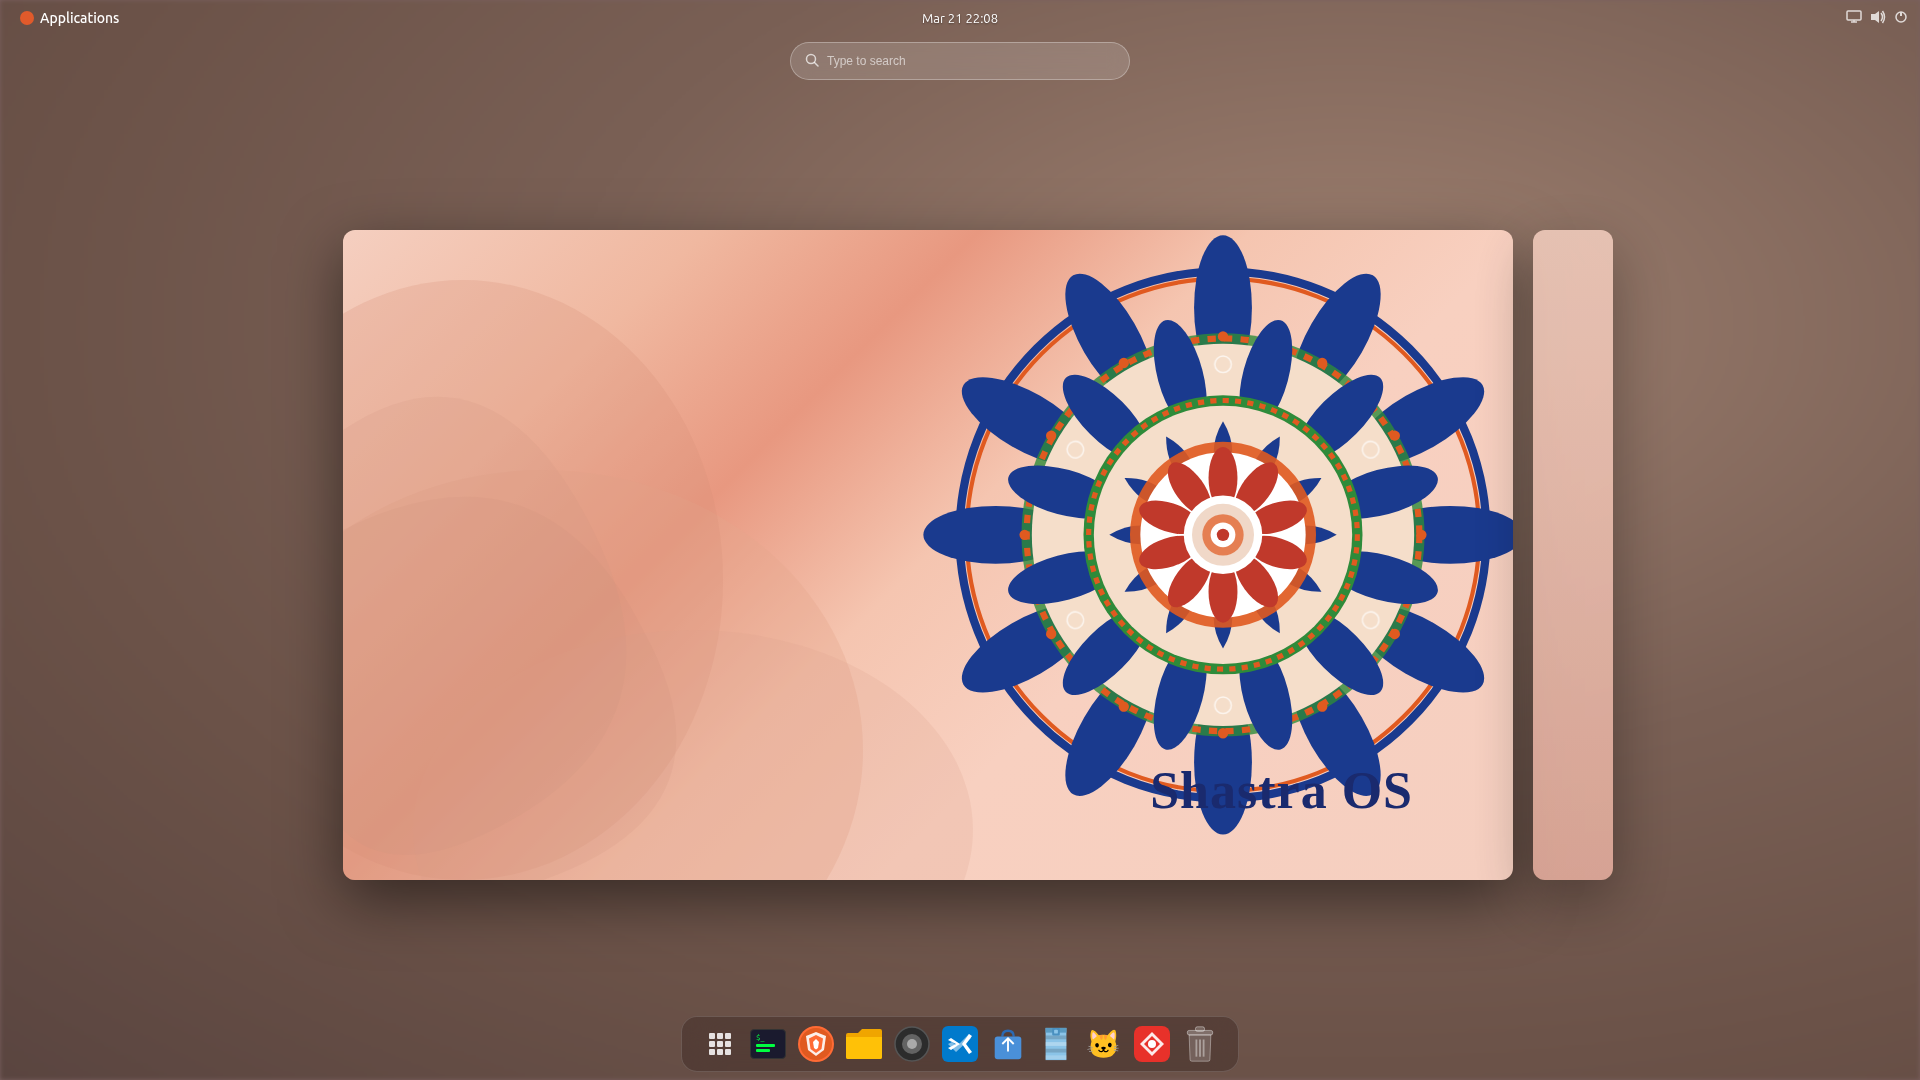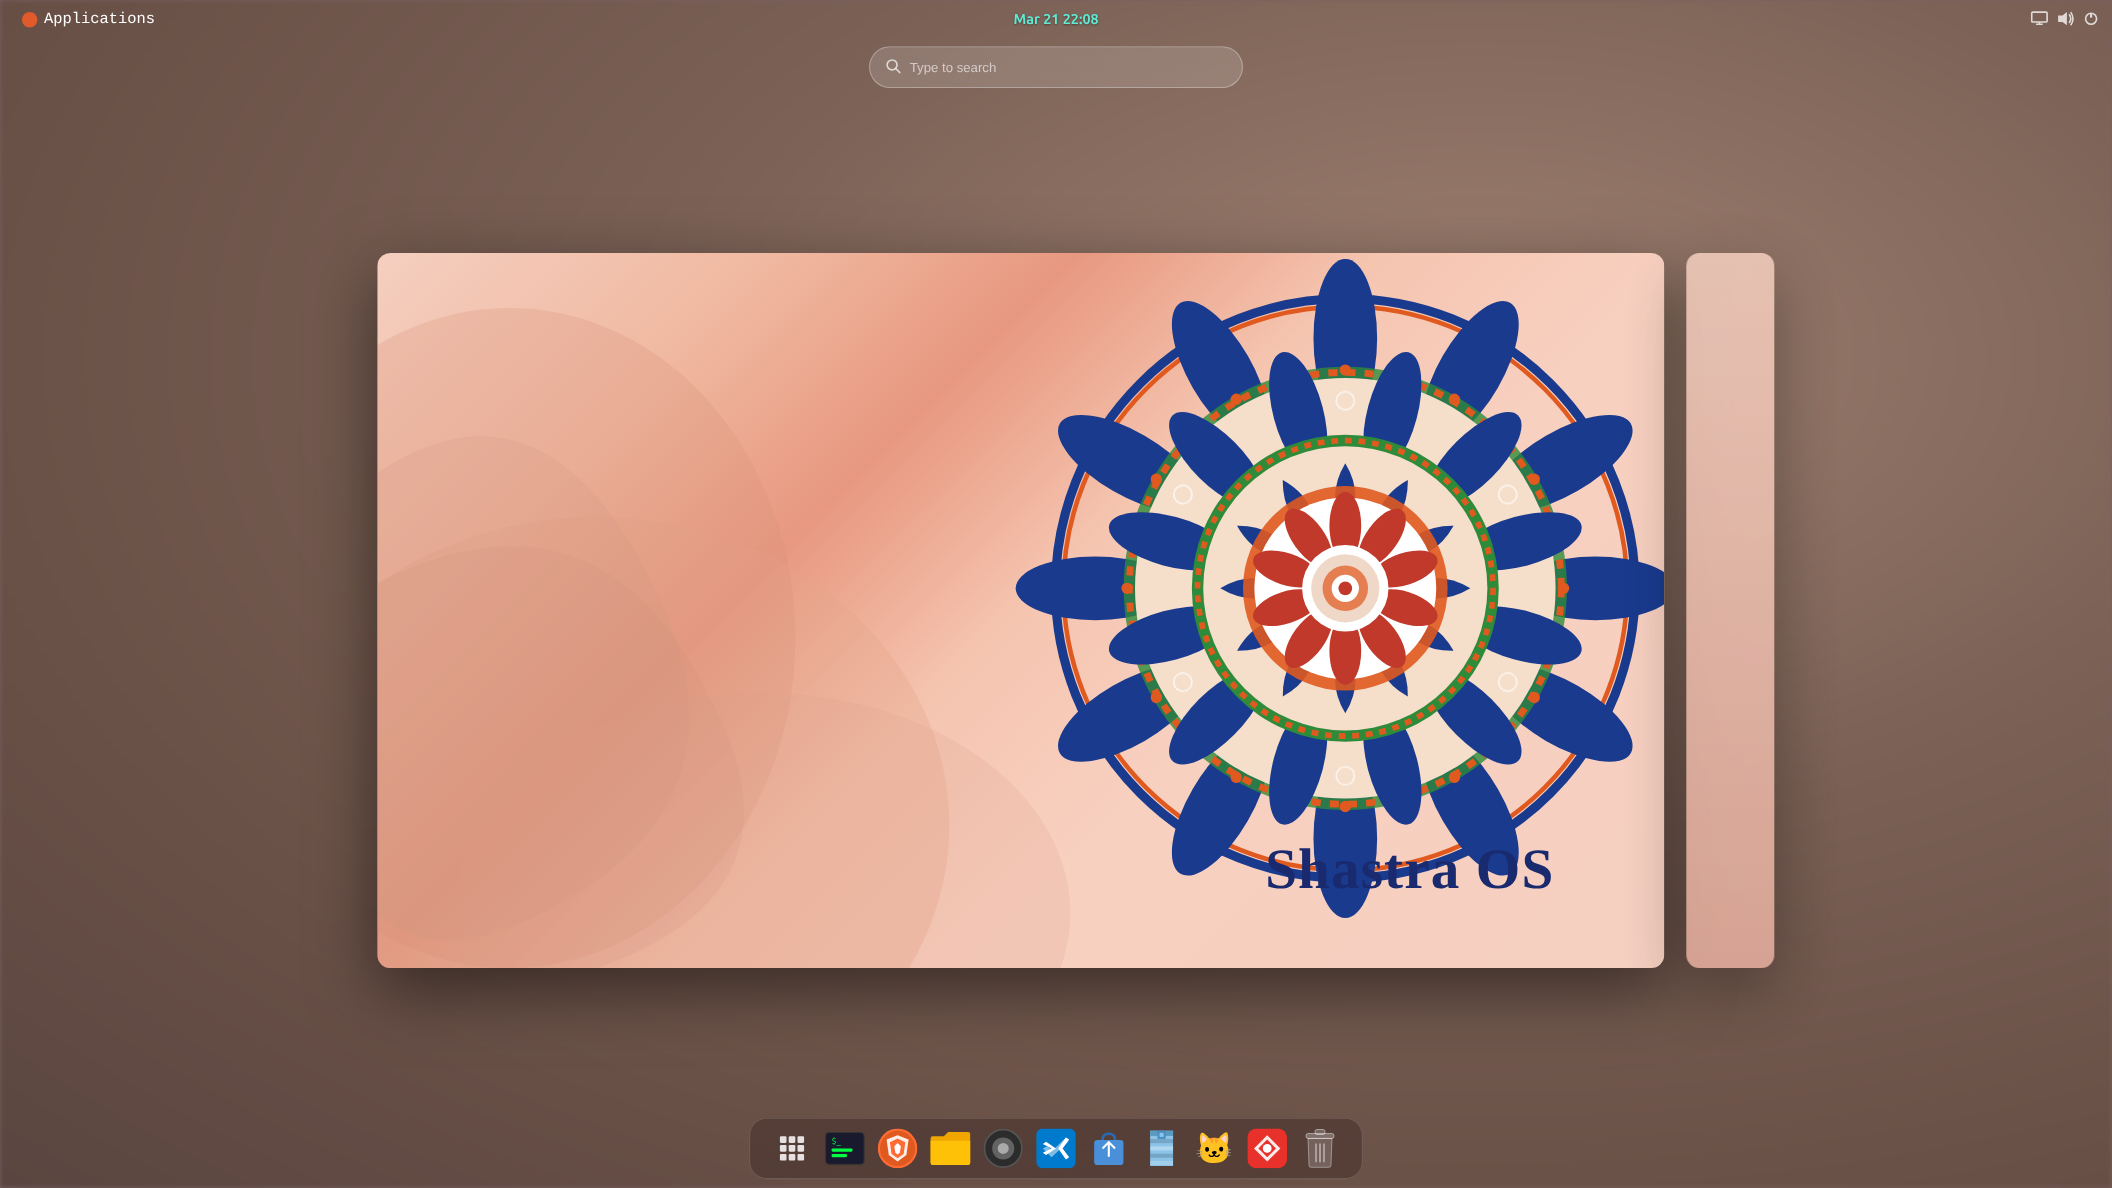--- a/index.html
+++ b/index.html
@@ -30,21 +30,20 @@
       display: flex;
       align-items: center;
       justify-content: space-between;
       padding: 0 12px;
       z-index: 100;
     }
 
     .topbar-left {
       display: flex;
       gap: 8px;
-      font-family: Liberation Mono, monospace;
     }
 
     .app-menu-btn {
       display: flex;
       align-items: center;
       gap: 6px;
       cursor: pointer;
       padding: 4px 8px;
       border-radius: 4px;
     }
@@ -65,23 +64,23 @@
     .topbar-center {
       position: absolute;
       left: 50%;
       transform: translateX(-50%);
       display: flex;
       align-items: center;
       gap: 12px;
     }
 
     .datetime {
-      color: #5eead4;
+      color: #ffffff;
       font-size: 13px;
-      font-weight: 700;
+      font-weight: 400;
       text-shadow: 0 1px 2px rgba(0,0,0,0.4);
     }
 
     .topbar-right {
       display: flex;
       align-items: center;
       gap: 8px;
     }
 
     .tray-icon {

